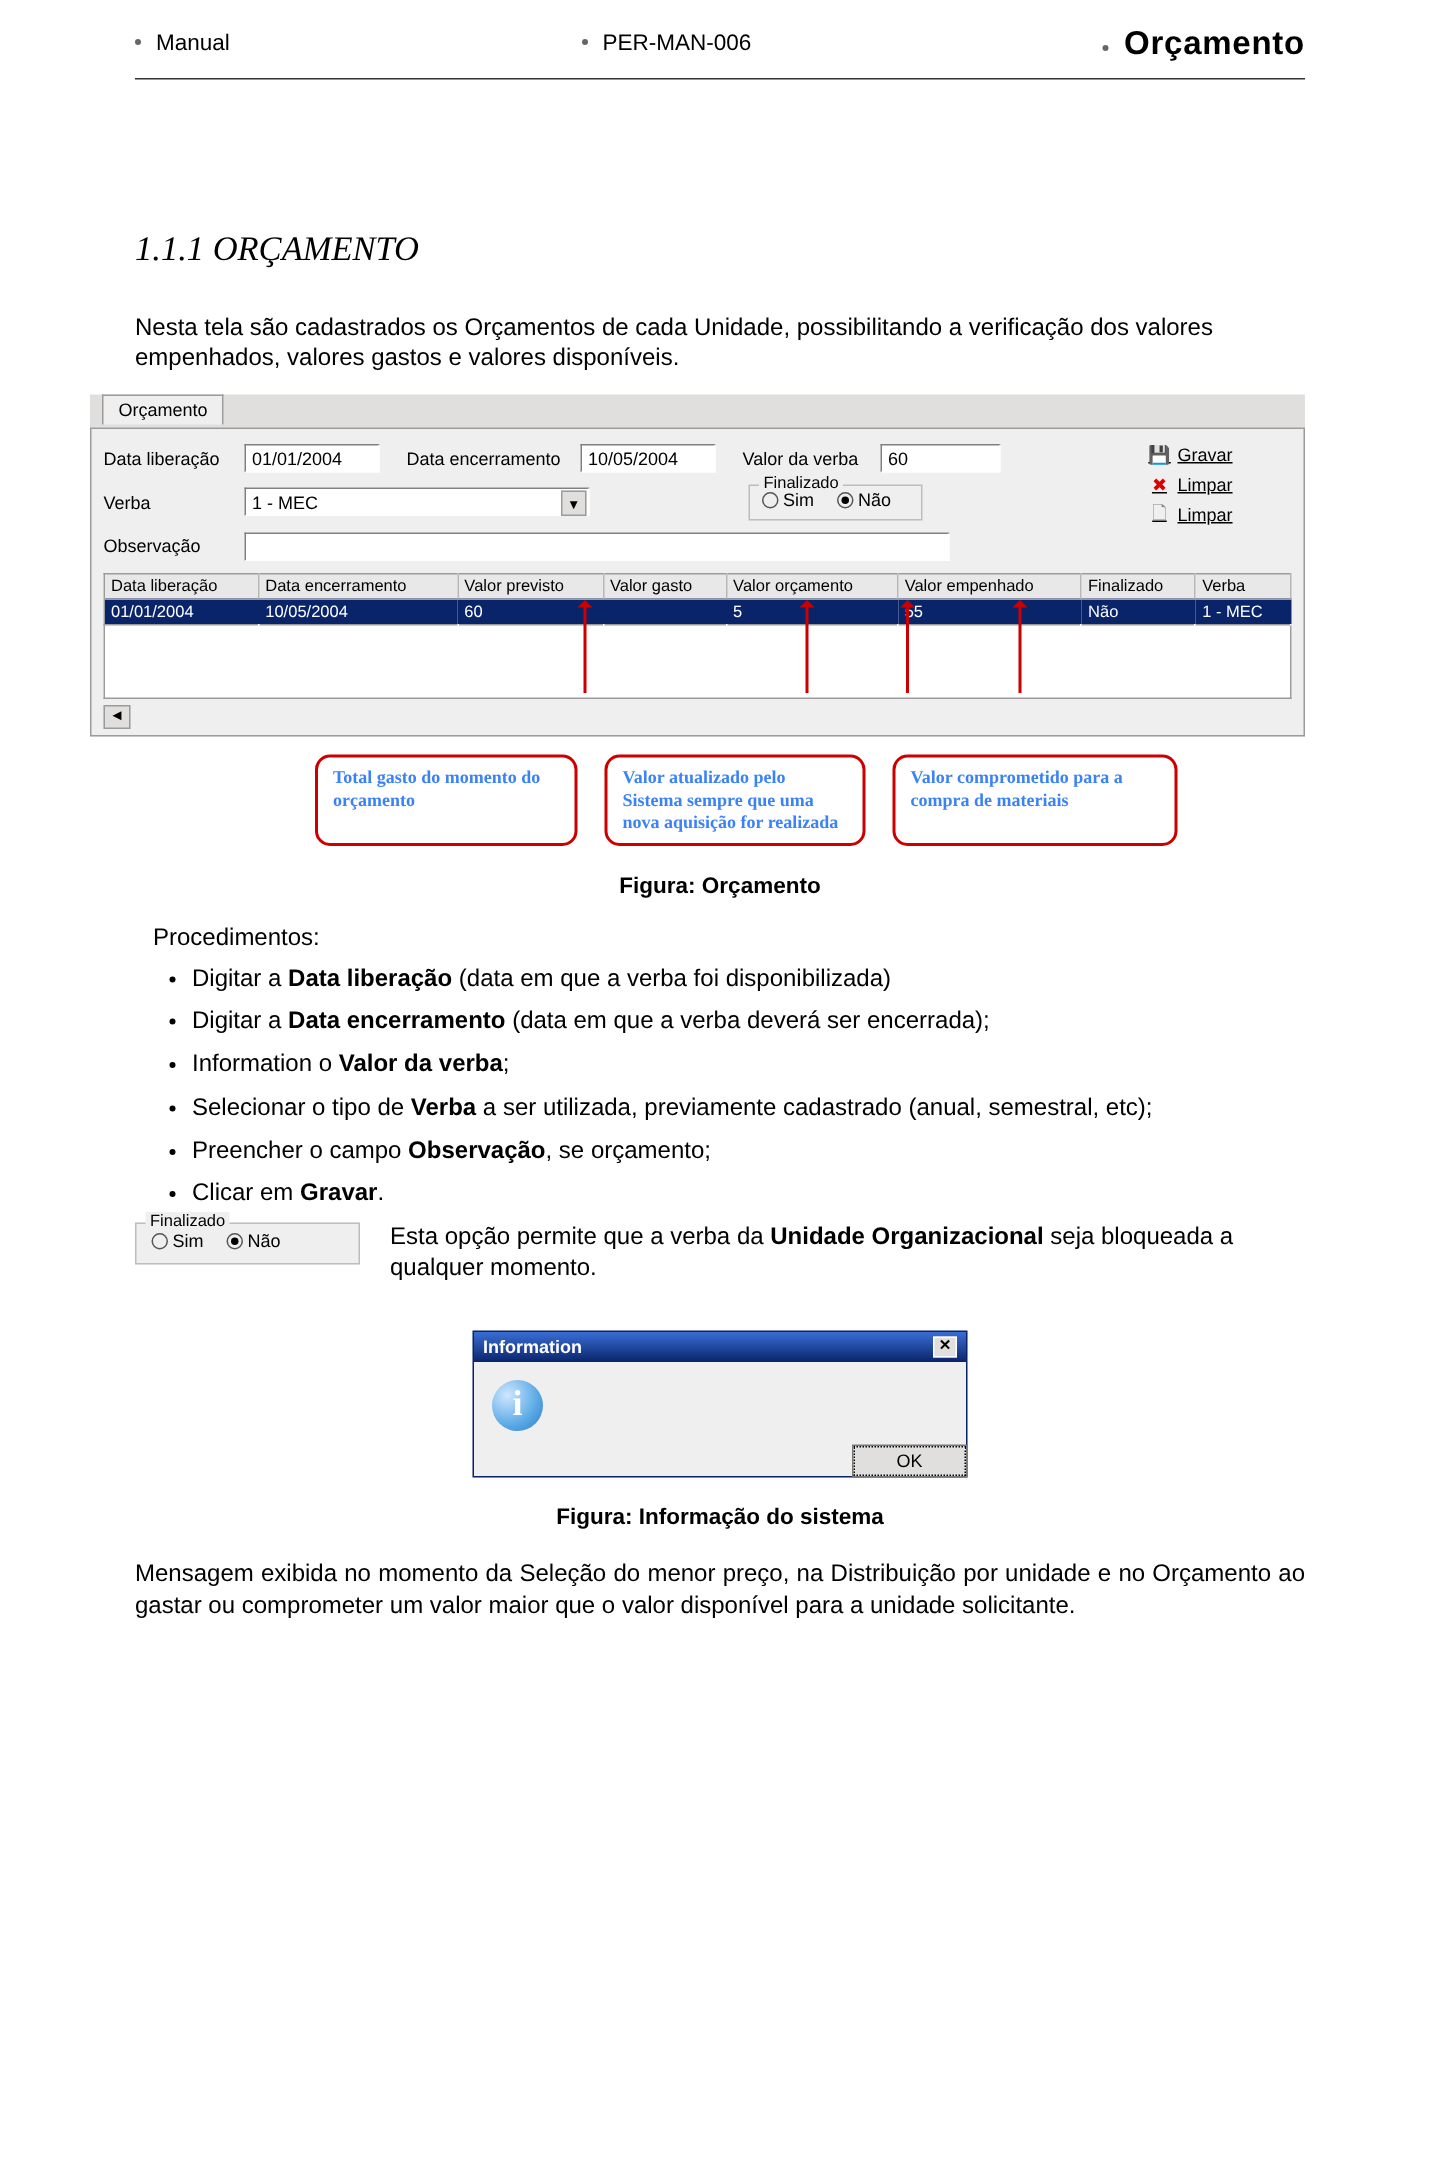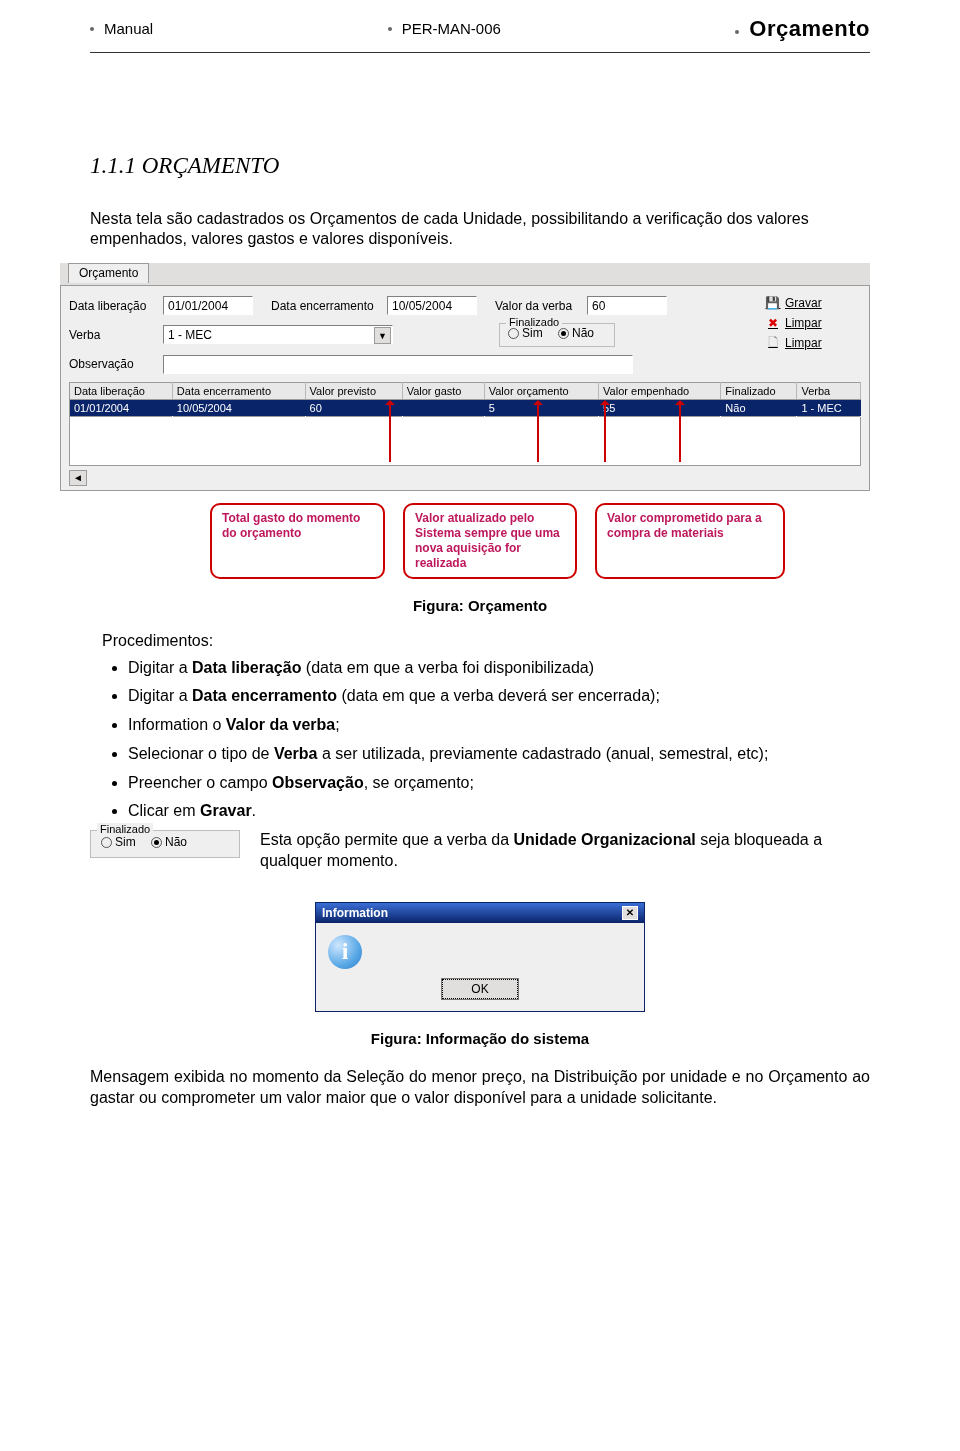--- a/index.html
+++ b/index.html
@@ -110,23 +110,23 @@
     display:flex; align-items:center; justify-content:center; font-size:10px;
     margin-top:4px;
   }
   
   .callouts { display:flex; gap:18px; margin:12px 0 0 120px;}
   .callout {
     border:2px solid #cc0000;
     border-radius:10px;
     padding:6px 10px;
     font-size:12px;
-    font-family: Liberation Sans, sans-serif;
+    font-family: Liberation Serif, serif;
     font-weight:bold;
-    color:#be185d;
+    color:#3b82f6;
     background:#fff;
     line-height:1.25;
     position:relative;
   }
   .arrow-up {
     position:absolute; width:2px; background:#cc0000;
   }
   .arrow-up::before{
     content:""; position:absolute; top:-7px; left:-4px;
     border:5px solid transparent; border-bottom-color:#cc0000;
@@ -171,21 +171,21 @@
   .closebtn{ width:16px; height:14px; background:#e0dfde; border:1px solid #fff; color:#000; display:flex; align-items:center; justify-content:center; font-size:10px; line-height:1;}
   .dlg-body{ display:flex; padding:12px 12px 10px 12px; gap:14px; align-items:flex-start;}
   .info-icon{
     width:34px; height:34px; border-radius:50%;
     background:radial-gradient(circle at 30% 30%, #cfe7ff 0%, #5aa9e6 60%, #2b7cc7 100%);
     color:#fff; font-weight:bold; font-size:24px; font-family:Georgia, serif;
     display:flex; align-items:center; justify-content:center;
     flex-shrink:0;
   }
   .dlg-msg{ font-size:12px; line-height:1.35;}
-  .dlg-btns{ text-align:center; padding-bottom:12px;}
+  .dlg-btns{ text-align:right; }
   .ok-btn{
     display:inline-block; border:1px dotted #000; outline:1px solid #777; background:#e0dfde;
     padding:2px 28px; font-size:12px;
   }
   .bottom-text{ font-size:16px; line-height:1.3; text-align:justify; margin-top:20px;}
 
   .footer{ display:flex; justify-content:space-between; border-top:1px solid #333; padding-top:6px; font-size:15px; margin-top:80px;}
 </style>
 </head>
 <body>

